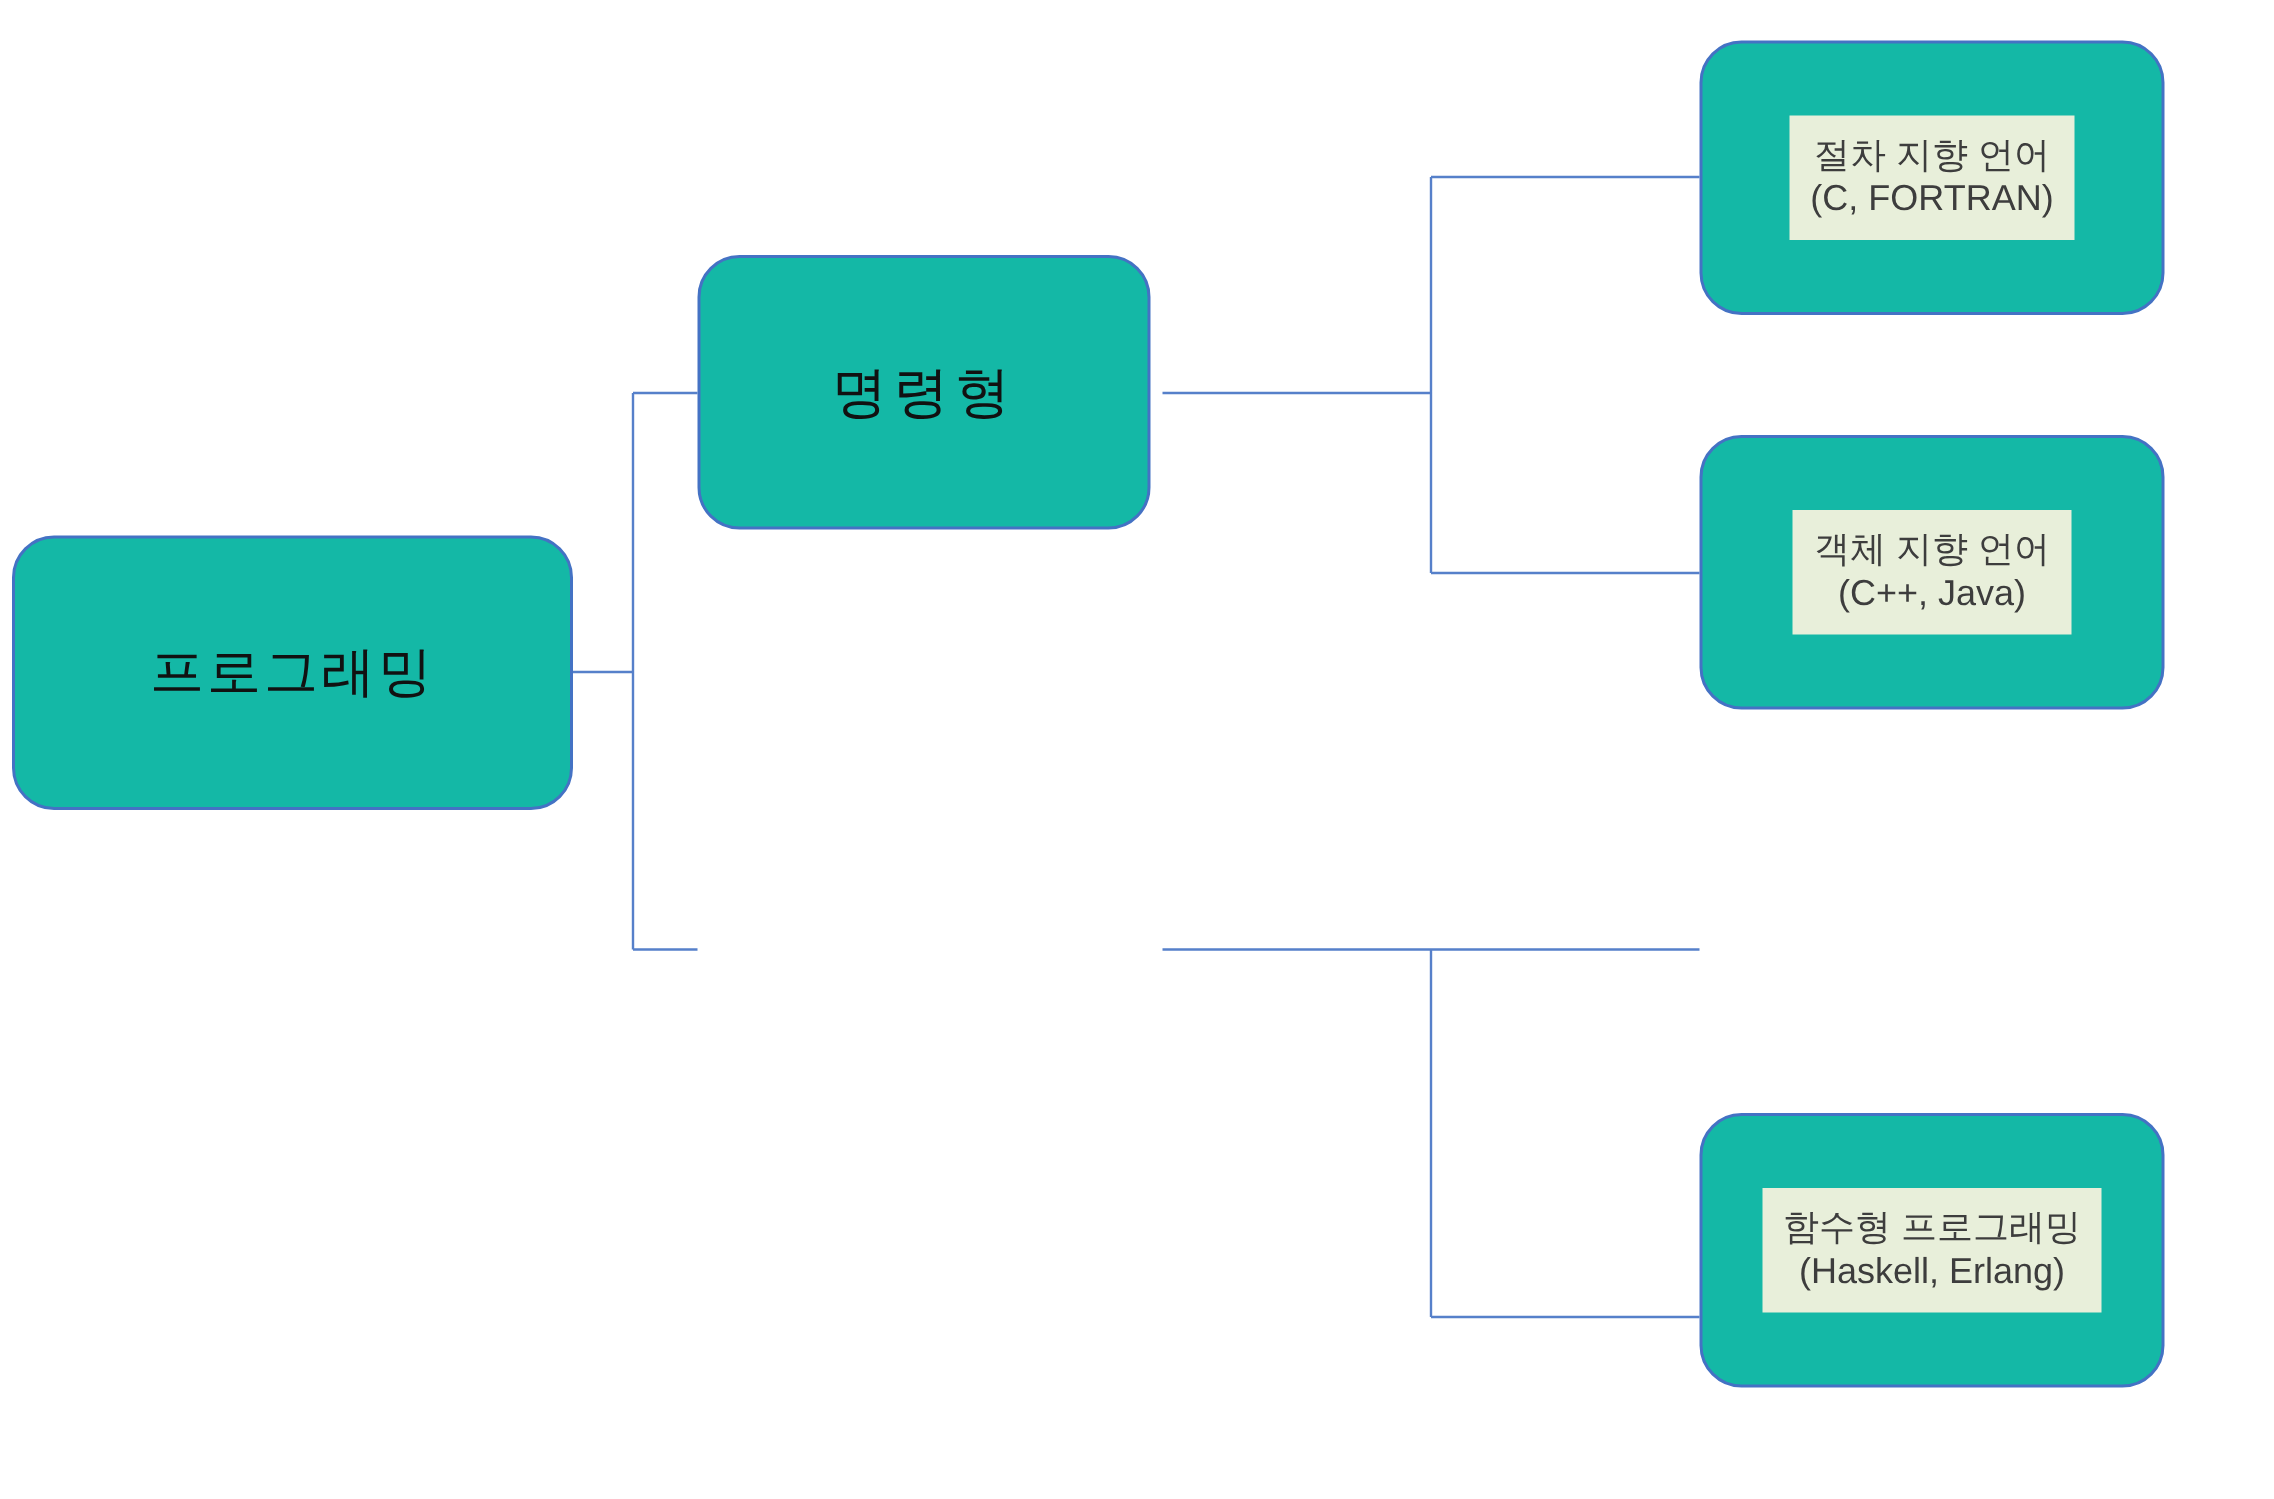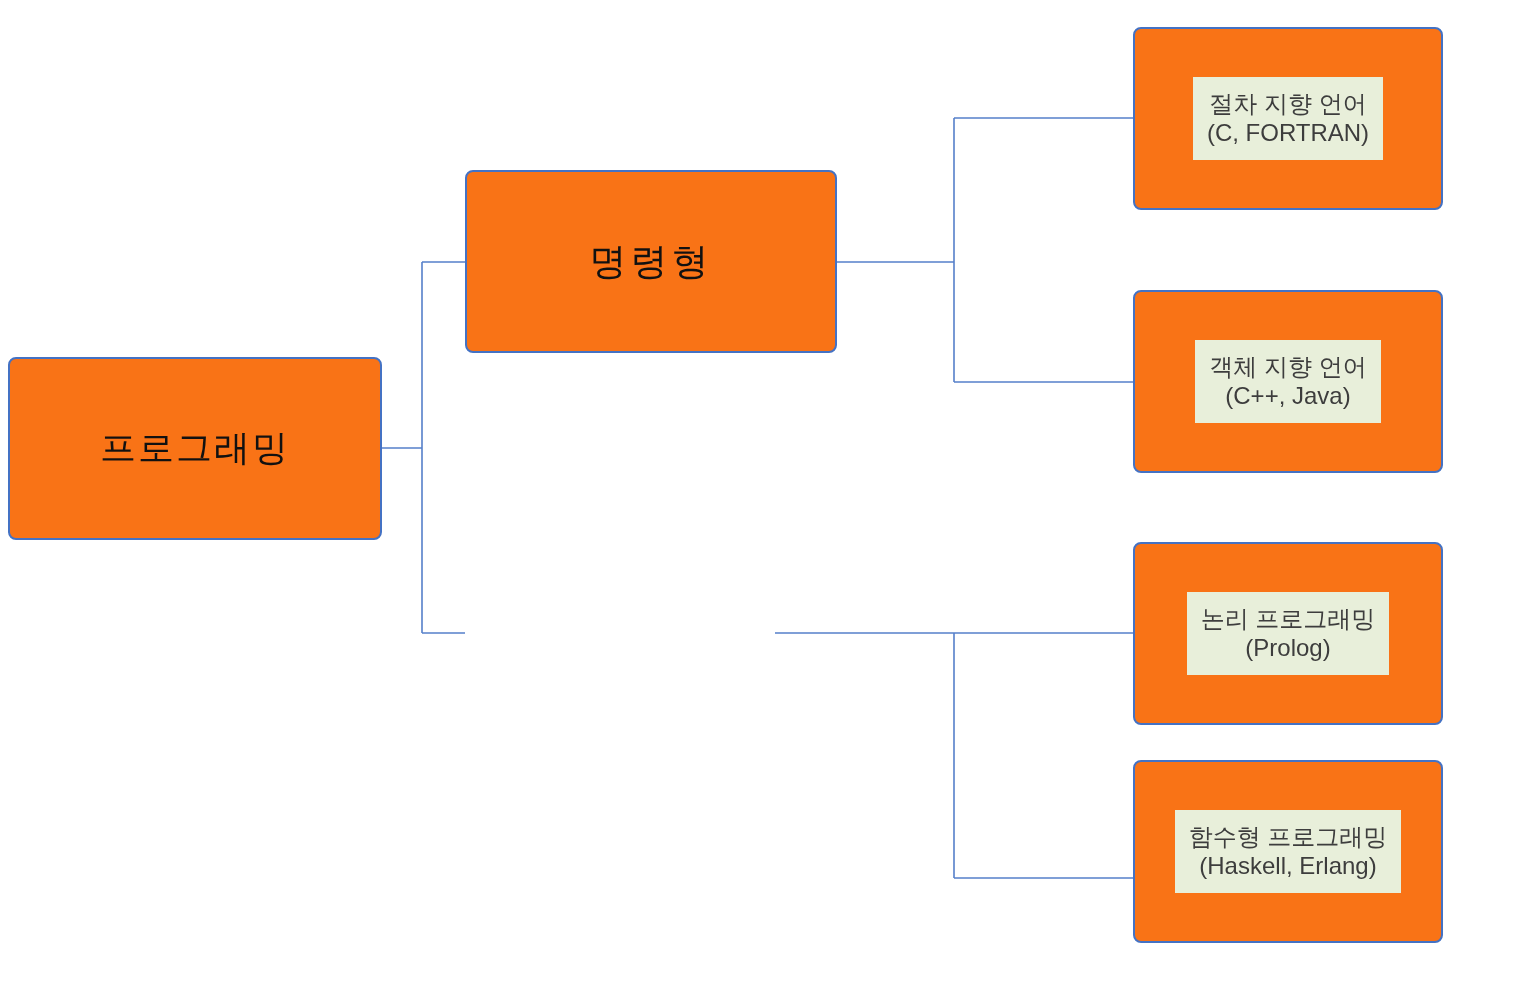--- a/index.html
+++ b/index.html
@@ -26,46 +26,46 @@
     pointer-events:none;
   }
   .connectors path{
     fill:none;
     stroke:var(--connector);
     stroke-width:1.6;
     opacity:0.9;
   }
   .node{
     position:absolute;
-    background:#f97316;
+    background:#14b8a6;
     border:2px solid var(--box-border);
-    border-radius:8px;
+    border-radius:28px;
     display:flex;
     align-items:center;
     justify-content:center;
     box-sizing:border-box;
     color:var(--node-text);
   }
   .node-root{
     left:8px;top:357px;width:374px;height:183px;
     font-size:36px;letter-spacing:2px;
   }
   .node-branch{
-    width:372px;height:183px;
+    width:302px;height:183px;
     font-size:37px;letter-spacing:4px;
   }
   .node-imperative{left:465px;top:170px;}
   .node-declarative{left:465px;top:542px;}
   .node-leaf{
     left:1133px;width:310px;height:183px;
   }
   .node-leaf-1{top:27px;}
   .node-leaf-2{top:290px;}
   .node-leaf-3{top:542px;}
-  .node-leaf-4{top:760px;}
+  .node-leaf-4{top:742px;}
   .leaf-label{
     background:var(--leaf-label-bg);
     color:var(--leaf-label-text);
     font-size:24px;
     line-height:1.2;
     text-align:center;
     padding:13px 14px;
     white-space:nowrap;
   }
 </style>
@@ -96,26 +96,20 @@
     </div>
   </div>
 
   <div class="node node-leaf node-leaf-2">
     <div class="leaf-label">
       <div>객체 지향 언어</div>
       <div>(C++, Java)</div>
     </div>
   </div>
 
-  <div class="node node-leaf node-leaf-3">
-    <div class="leaf-label">
-      <div>논리 프로그래밍</div>
-      <div>(Prolog)</div>
-    </div>
-  </div>
 
   <div class="node node-leaf node-leaf-4">
     <div class="leaf-label">
       <div>함수형 프로그래밍</div>
       <div>(Haskell, Erlang)</div>
     </div>
   </div>
 
 </div>
 

